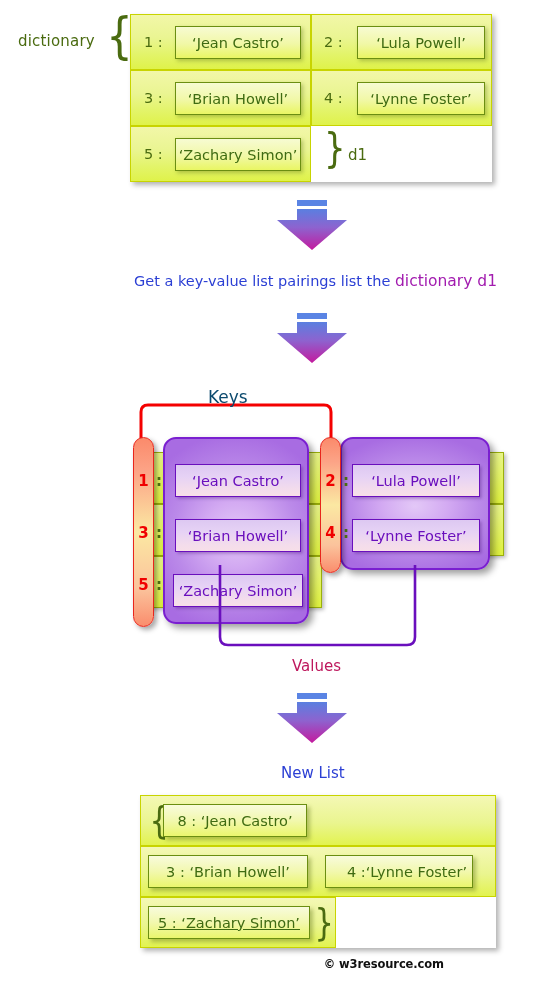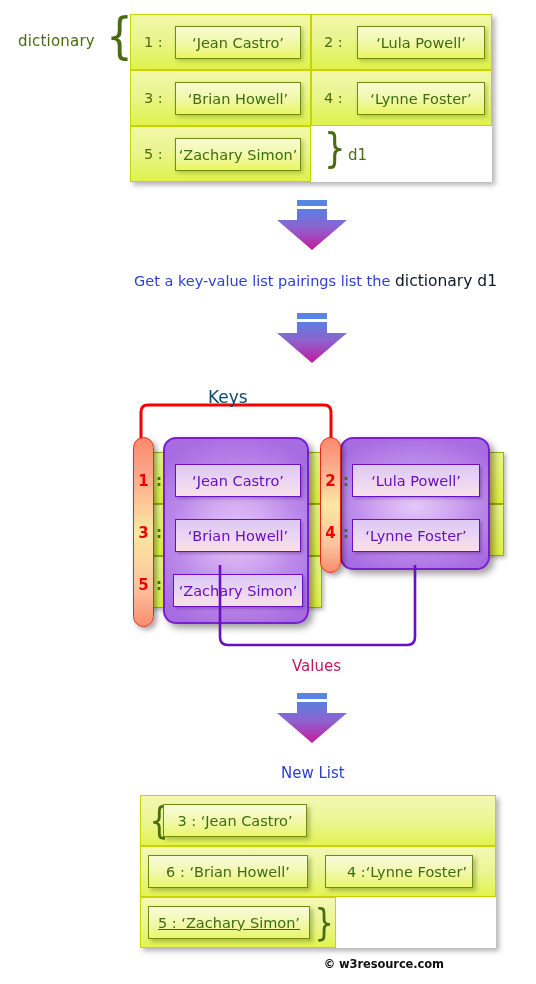--- a/index.html
+++ b/index.html
@@ -90,21 +90,21 @@
   
   .arrow { position: absolute; width: 74px; height: 52px; }
 
   
   .step-text {
     position: absolute;
     font-size: 14.5px;
     white-space: nowrap;
     color: #2b3fd4;
   }
-  .step-text .em { color: #0f172a; font-size: 15.5px; }
+  .step-text .em { color: #a21caf; font-size: 15.5px; }
 
   
   .kv-yellow {
     position: absolute;
     background: linear-gradient(to bottom, #e9f589 0%, #dff23f 100%);
     border: 1px solid #9bb00c;
     box-sizing: border-box;
     box-shadow: 2px 2px 4px rgba(0,0,0,.28);
   }
   .pbox {
@@ -323,22 +323,22 @@
 
   <div class="lbl-newlist" style="left:281px; top:764px;text-align:center;">New List</div>
 
   <div class="abs ytable" style="left:140px; top:795px; width:356px; height:153px;">
     <div class="ycell flat" style="left:0px; top:0px; width:356px; height:51px;"></div>
     <div class="ycell flat" style="left:0px; top:51px; width:356px; height:51px;"></div>
     <div class="ycell flat" style="left:0px; top:102px; width:196px; height:51px;"></div>
 
     <div class="brace-bottom" style="left:7px; top:6px;">{</div>
 
-    <div class="lbox" style="left:23px; top:9px; width:144px; height:33px;">3 : ‘Jean Castro’</div>
-    <div class="lbox" style="left:8px; top:60px; width:160px; height:33px;">6 : ‘Brian Howell’</div>
+    <div class="lbox" style="left:23px; top:9px; width:144px; height:33px;">8 : ‘Jean Castro’</div>
+    <div class="lbox" style="left:8px; top:60px; width:160px; height:33px;">3 : ‘Brian Howell’</div>
     <div class="lbox" style="left:185px; top:60px; width:148px; height:33px;padding-left:16px;">4 :‘Lynne Foster’</div>
     <div class="lbox" style="left:8px; top:111px; width:162px; height:33px;text-decoration:underline;">5 : ‘Zachary Simon’</div>
 
     <div class="brace-bottom" style="left:172px; top:108px;">}</div>
   </div>
 
   <div class="copyright">© w3resource.com</div>
 
 </div>
 

